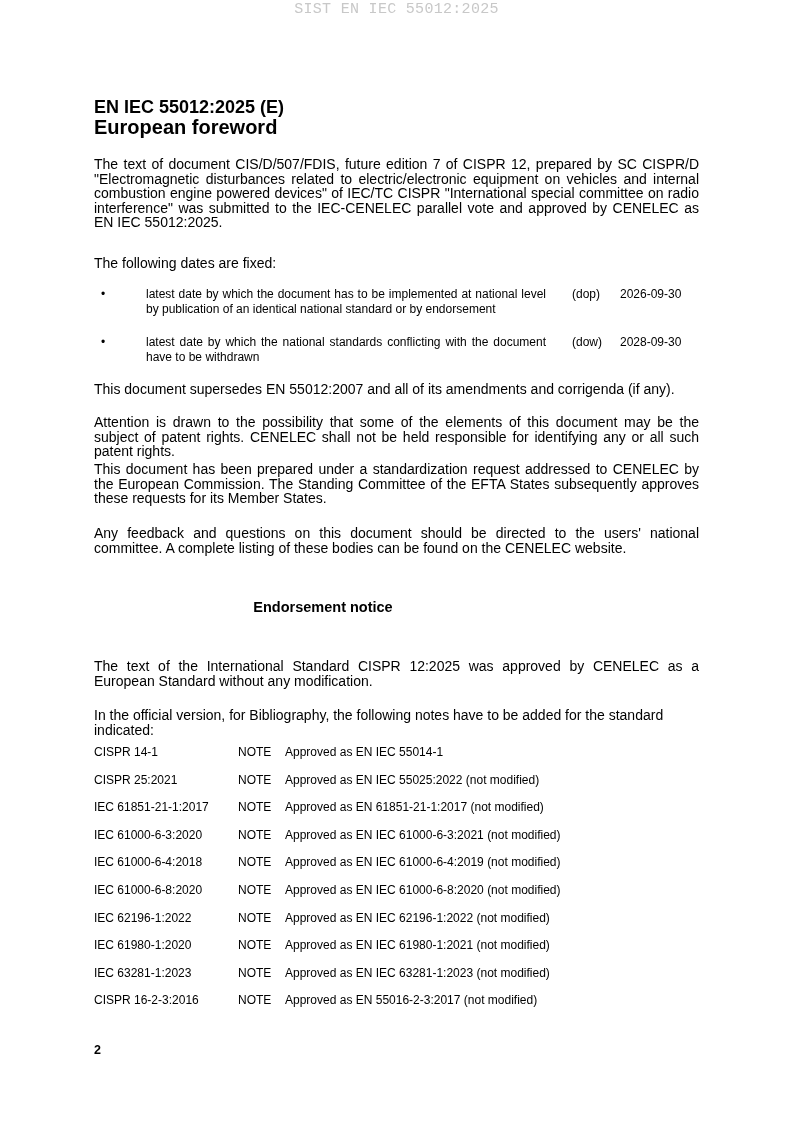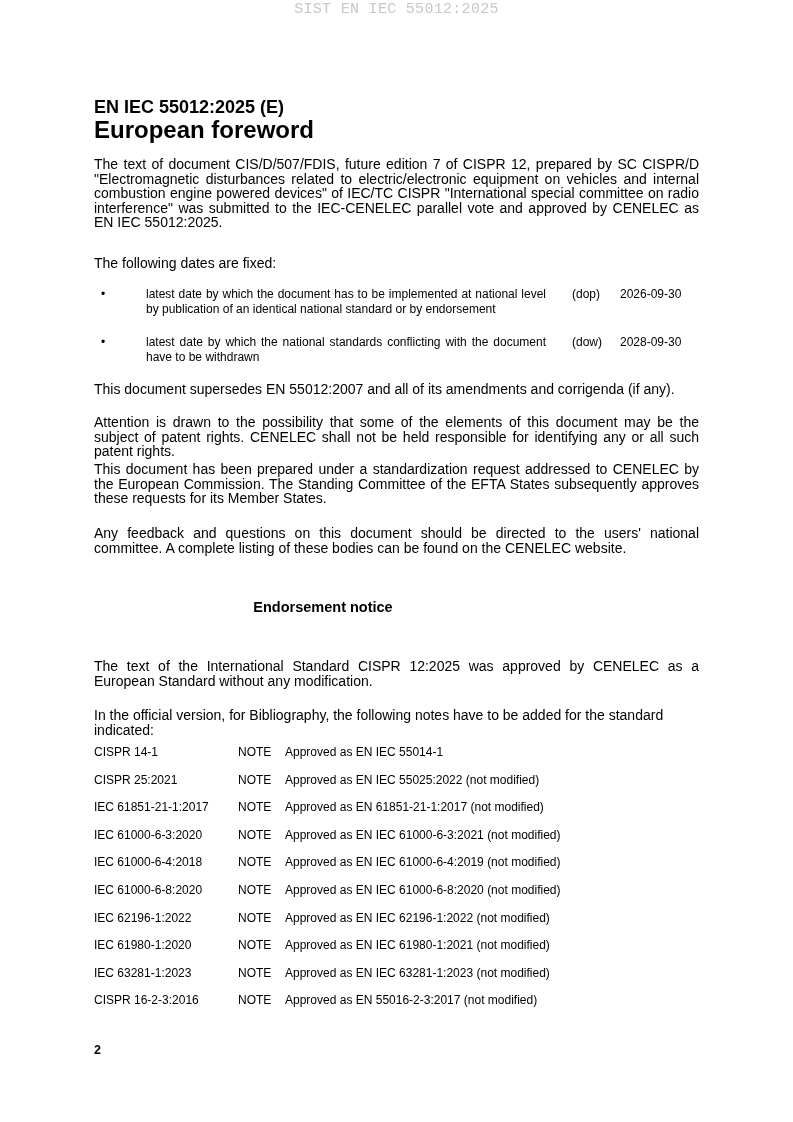--- a/index.html
+++ b/index.html
@@ -2,21 +2,21 @@
 <html><head>
 <meta charset="utf-8">
 <style>
   html, body { margin: 0; padding: 0; background: #ffffff; }
   body { width: 793px; height: 1122px; position: relative; overflow: hidden;
          font-family: "Liberation Sans", sans-serif; color: #000; }
   .watermark { position: absolute; top: 0; left: 0; width: 793px; text-align: center;
                font-family: "Liberation Mono", monospace; font-size: 15px; color: #c8c8c8;
                letter-spacing: 0.3px; top: 1px; }
   .header { position: absolute; left: 94px; top: 49px; font-size: 18px; font-weight: bold; margin-top: 48px; }
-  .h1 { position: absolute; left: 94px; top: 116px; font-size: 24px; font-weight: bold; margin: 0; }
+  .h1 { position: absolute; left: 94px; top: 116px; font-size: 20px; font-weight: bold; margin: 0; }
   .content { position: absolute; left: 94px; width: 605px; font-size: 14px; line-height: 14.6px; }
   .justify { text-align: justify; text-align-last: left; }
   p { margin: 0; }
   .bullet-row { position: absolute; left: 94px; width: 605px; font-size: 12px; line-height: 15px; }
   .bullet-row .dot { position: absolute; left: 7px; top: 0; }
   .bullet-row .txt { position: absolute; left: 36px; width: 400px; text-align: justify; text-align-last: left; margin-left: 16px; }
   .bullet-row .code { position: absolute; left: 478px; top: 0; }
   .bullet-row .date { position: absolute; left: 526px; top: 0; }
   .h2 { position: absolute; left: 0; width: 646px; text-align: center; top: 599px;
         font-size: 14.5px; font-weight: bold; margin: 0; }

